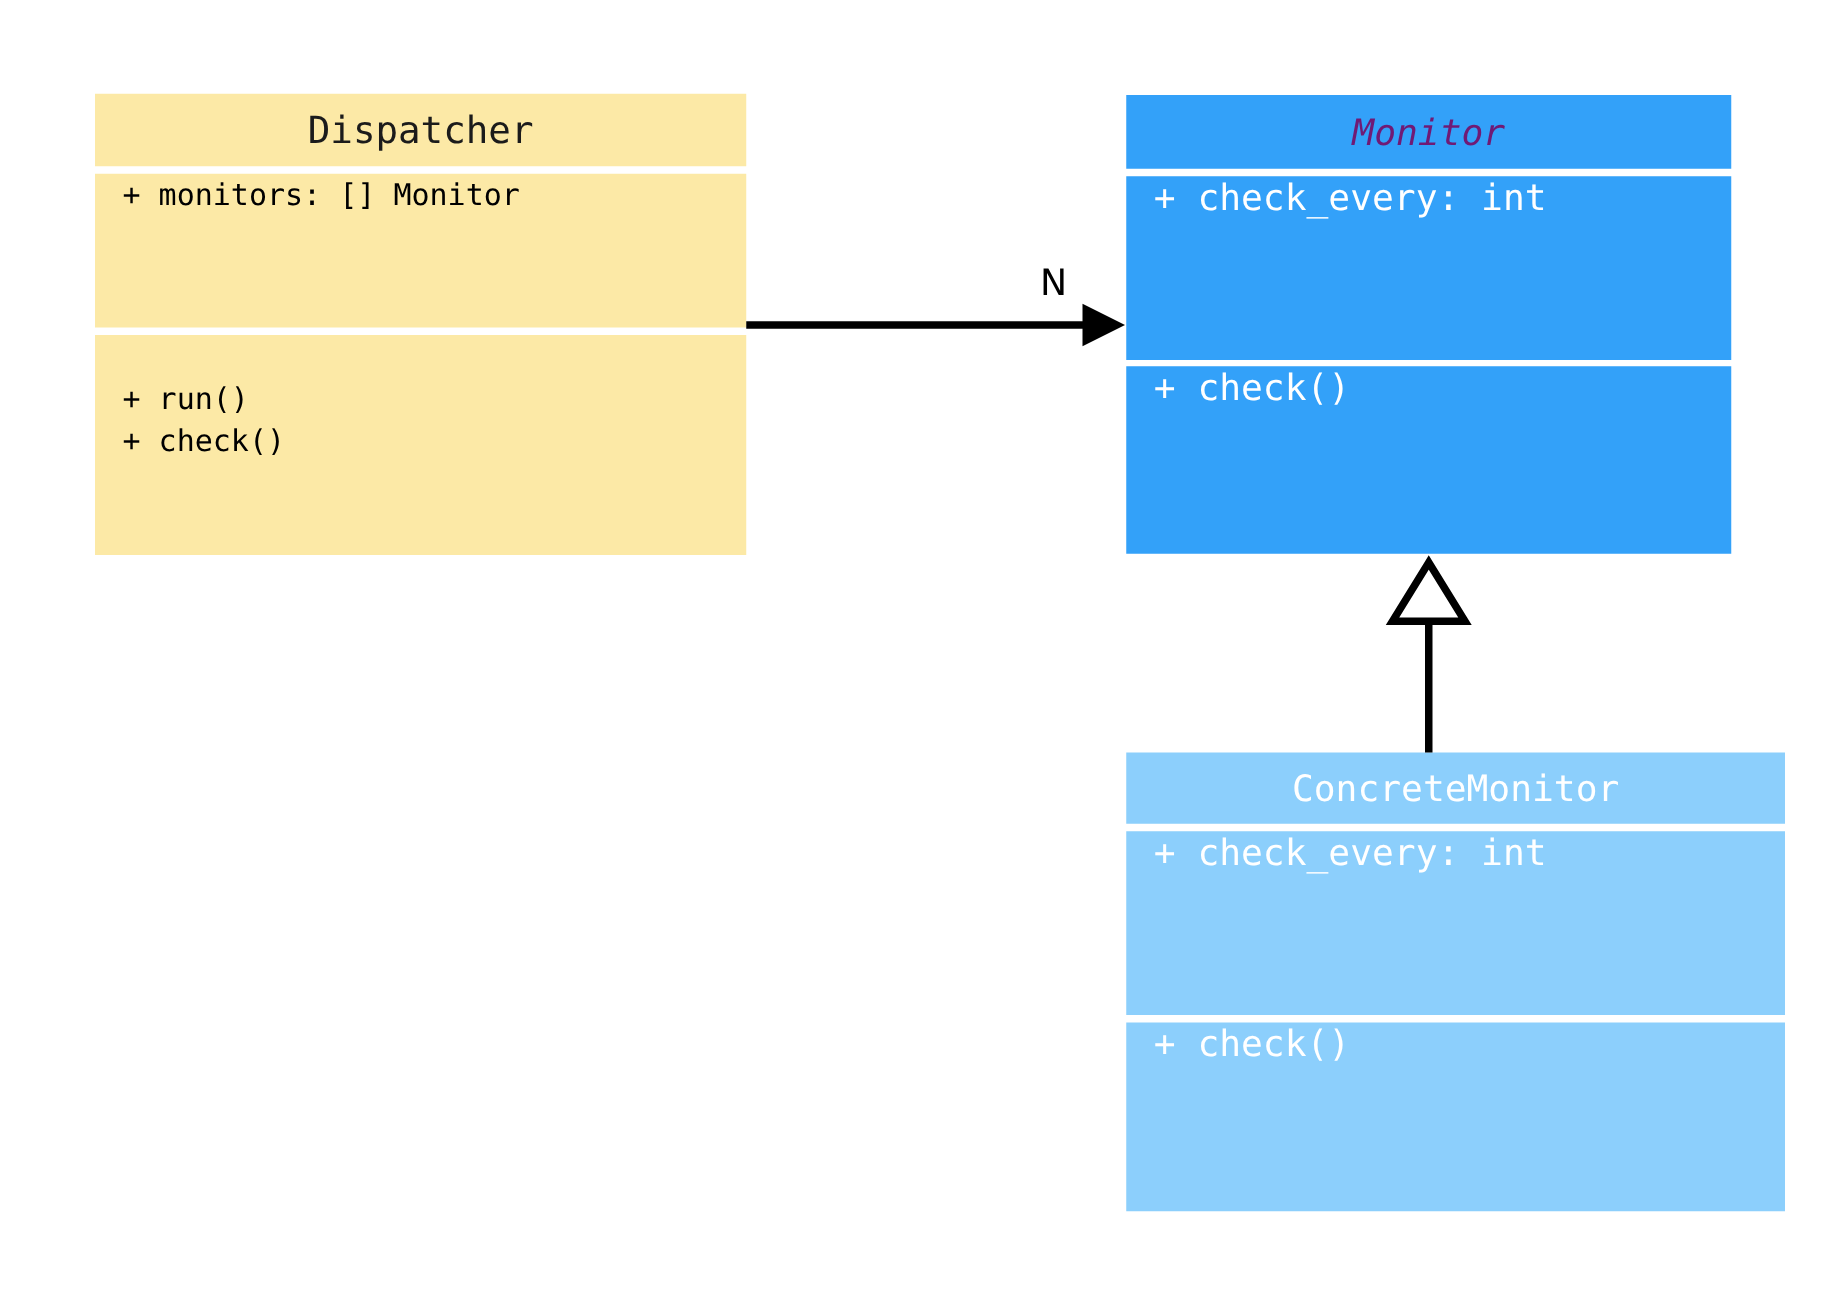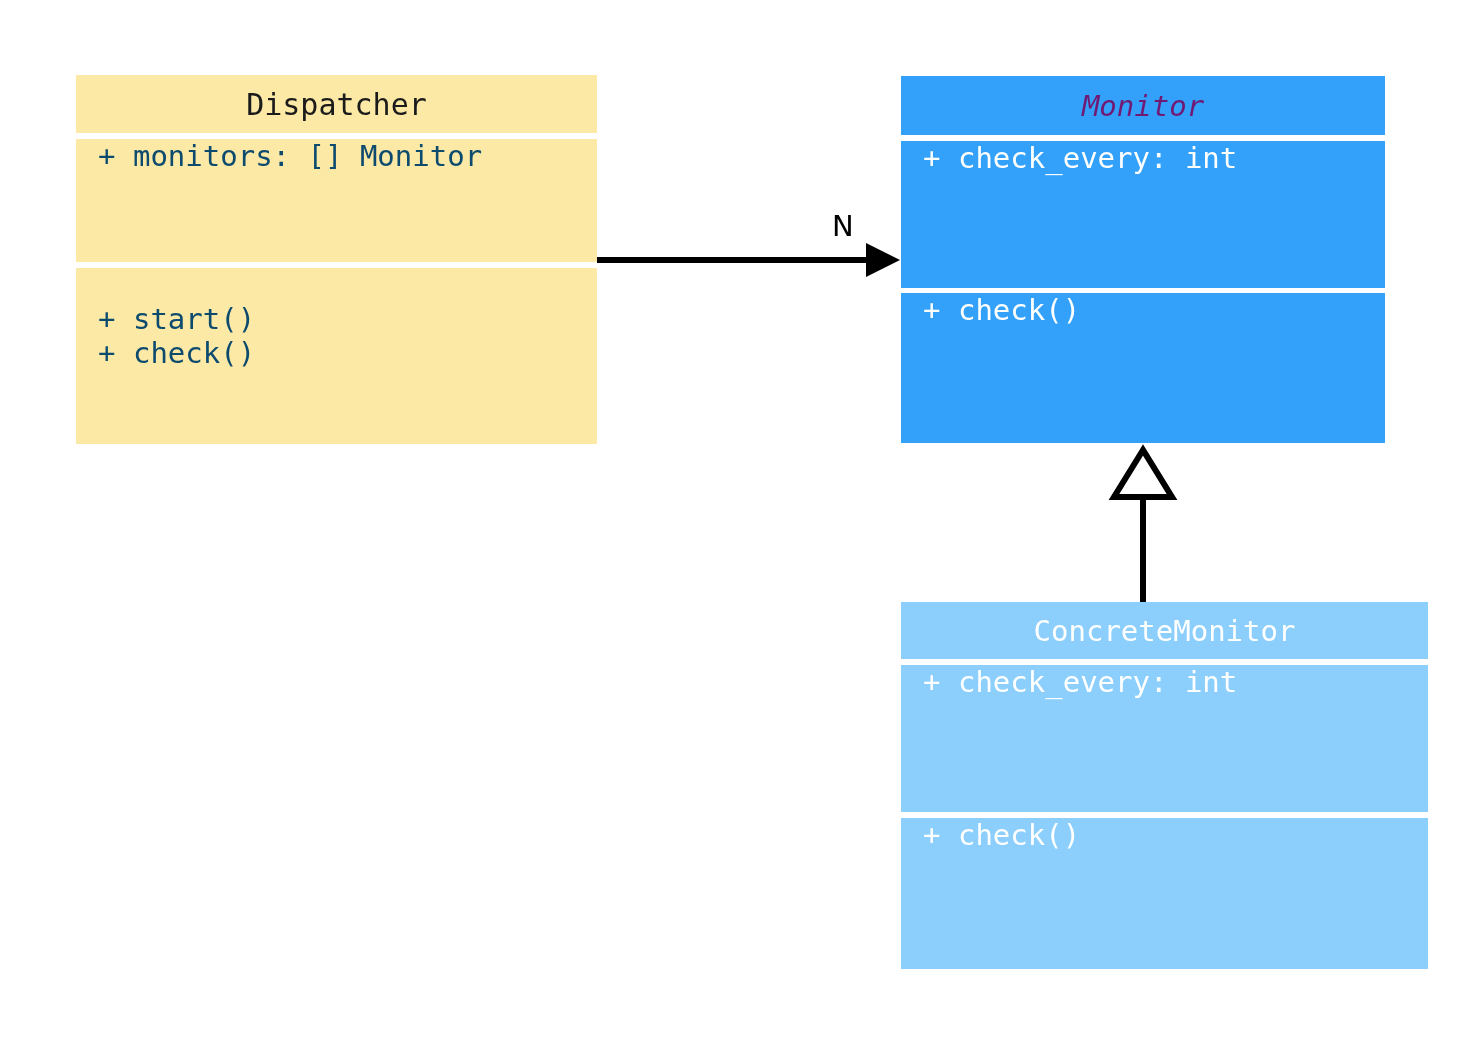--- a/index.html
+++ b/index.html
@@ -69,22 +69,22 @@
   }
   #dispatcher-attributes {
     top: 64px;
     height: 123px;
   }
   #dispatcher-methods {
     top: 193px;
     height: 176px;
   }
   #dispatcher-class .uml-member-line {
-    font-size: 29px;
-    color: #0c4a6e;
+    font-size: 24px;
+    color: #000000;
     line-height: 34px;
   }
   #dispatcher-methods .uml-members {
     justify-content: flex-start;
     padding-top: 34px;
   }
 
   
   #monitor-class {
     left: 901px;
@@ -177,21 +177,21 @@
     <div class="uml-compartment uml-title" id="dispatcher-title-band">
       <span id="dispatcher-title-text">Dispatcher</span>
     </div>
     <div class="uml-compartment" id="dispatcher-attributes">
       <div class="uml-members">
         <div class="uml-member-line">+ monitors: [] Monitor</div>
       </div>
     </div>
     <div class="uml-compartment" id="dispatcher-methods">
       <div class="uml-members">
-        <div class="uml-member-line">+ start()</div>
+        <div class="uml-member-line">+ run()</div>
         <div class="uml-member-line">+ check()</div>
       </div>
     </div>
   </div>
 
   <div class="uml-class" id="monitor-class">
     <div class="uml-compartment uml-title" id="monitor-title-band">
       <span id="monitor-title-text">Monitor</span>
     </div>
     <div class="uml-compartment" id="monitor-attributes">

